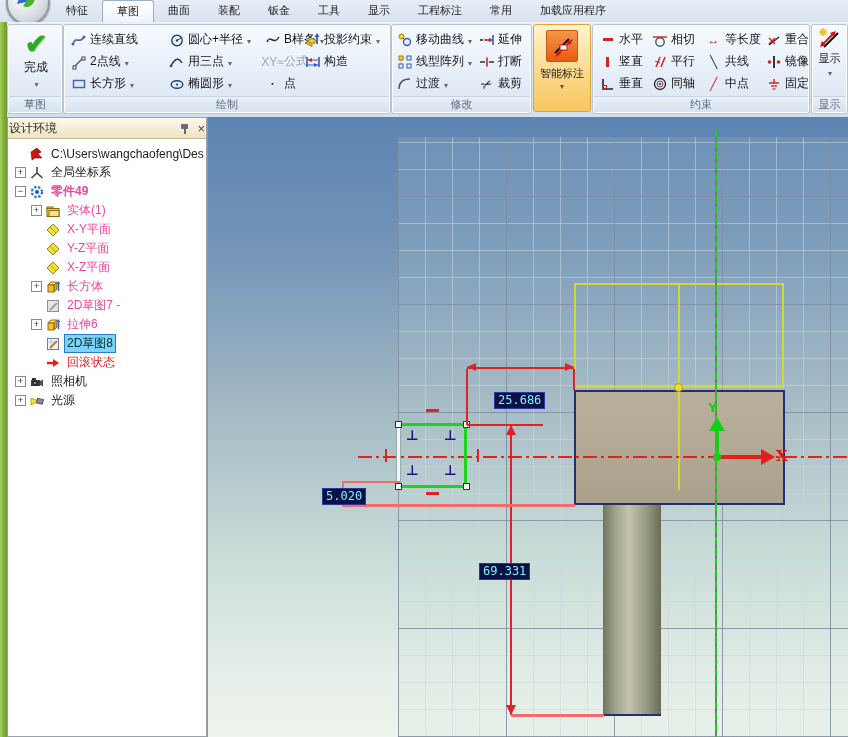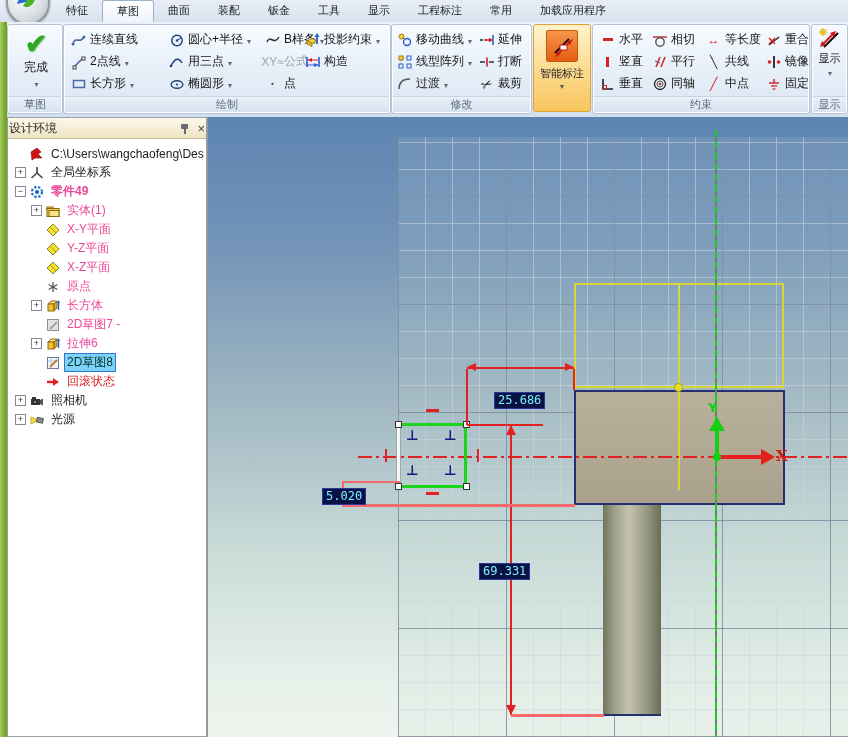--- a/index.html
+++ b/index.html
@@ -512,33 +512,20 @@
           <span class="espace"></span>
           <span class="ticon">
             <svg width="14" height="14">
               <polygon points="7,1 13,7 7,13 1,7" fill="#f5e030" stroke="#8a8a30"></polygon>
               <line x1="4" y1="4" x2="10" y2="10" stroke="#b0a020"></line>
             </svg>
           </span>
           <span class="tl">X-Z平面</span>
         </div>
         <div class="trow blue" style="padding-left: 22px;">
-          <span class="espace"></span>
-          <span class="ticon">
-            <svg width="14" height="14">
-              <g stroke="#555" stroke-width="1.3">
-                <line x1="7" y1="2" x2="7" y2="12"></line>
-                <line x1="2.7" y1="4.5" x2="11.3" y2="9.5"></line>
-                <line x1="11.3" y1="4.5" x2="2.7" y2="9.5"></line>
-              </g>
-            </svg>
-          </span>
-          <span class="tl">原点</span>
-        </div>
-        <div class="trow blue" style="padding-left: 22px;">
           <span class="ebox">+</span>
           <span class="ticon">
             <svg width="14" height="14">
               <polygon points="2,5 5,2 11,2 8,5" fill="#fbe080" stroke="#946a10"></polygon>
               <rect x="2" y="5" width="6" height="7" fill="#f0c030" stroke="#946a10"></rect>
               <polygon points="8,5 11,2 11,9 8,12" fill="#d8a820" stroke="#946a10"></polygon>
               <line x1="12.5" y1="11" x2="12.5" y2="3" stroke="#2a5ad0" stroke-width="1.4"></line>
               <polygon points="10.8,4 12.5,1 14.2,4" fill="#2a5ad0"></polygon>
             </svg>
           </span>

